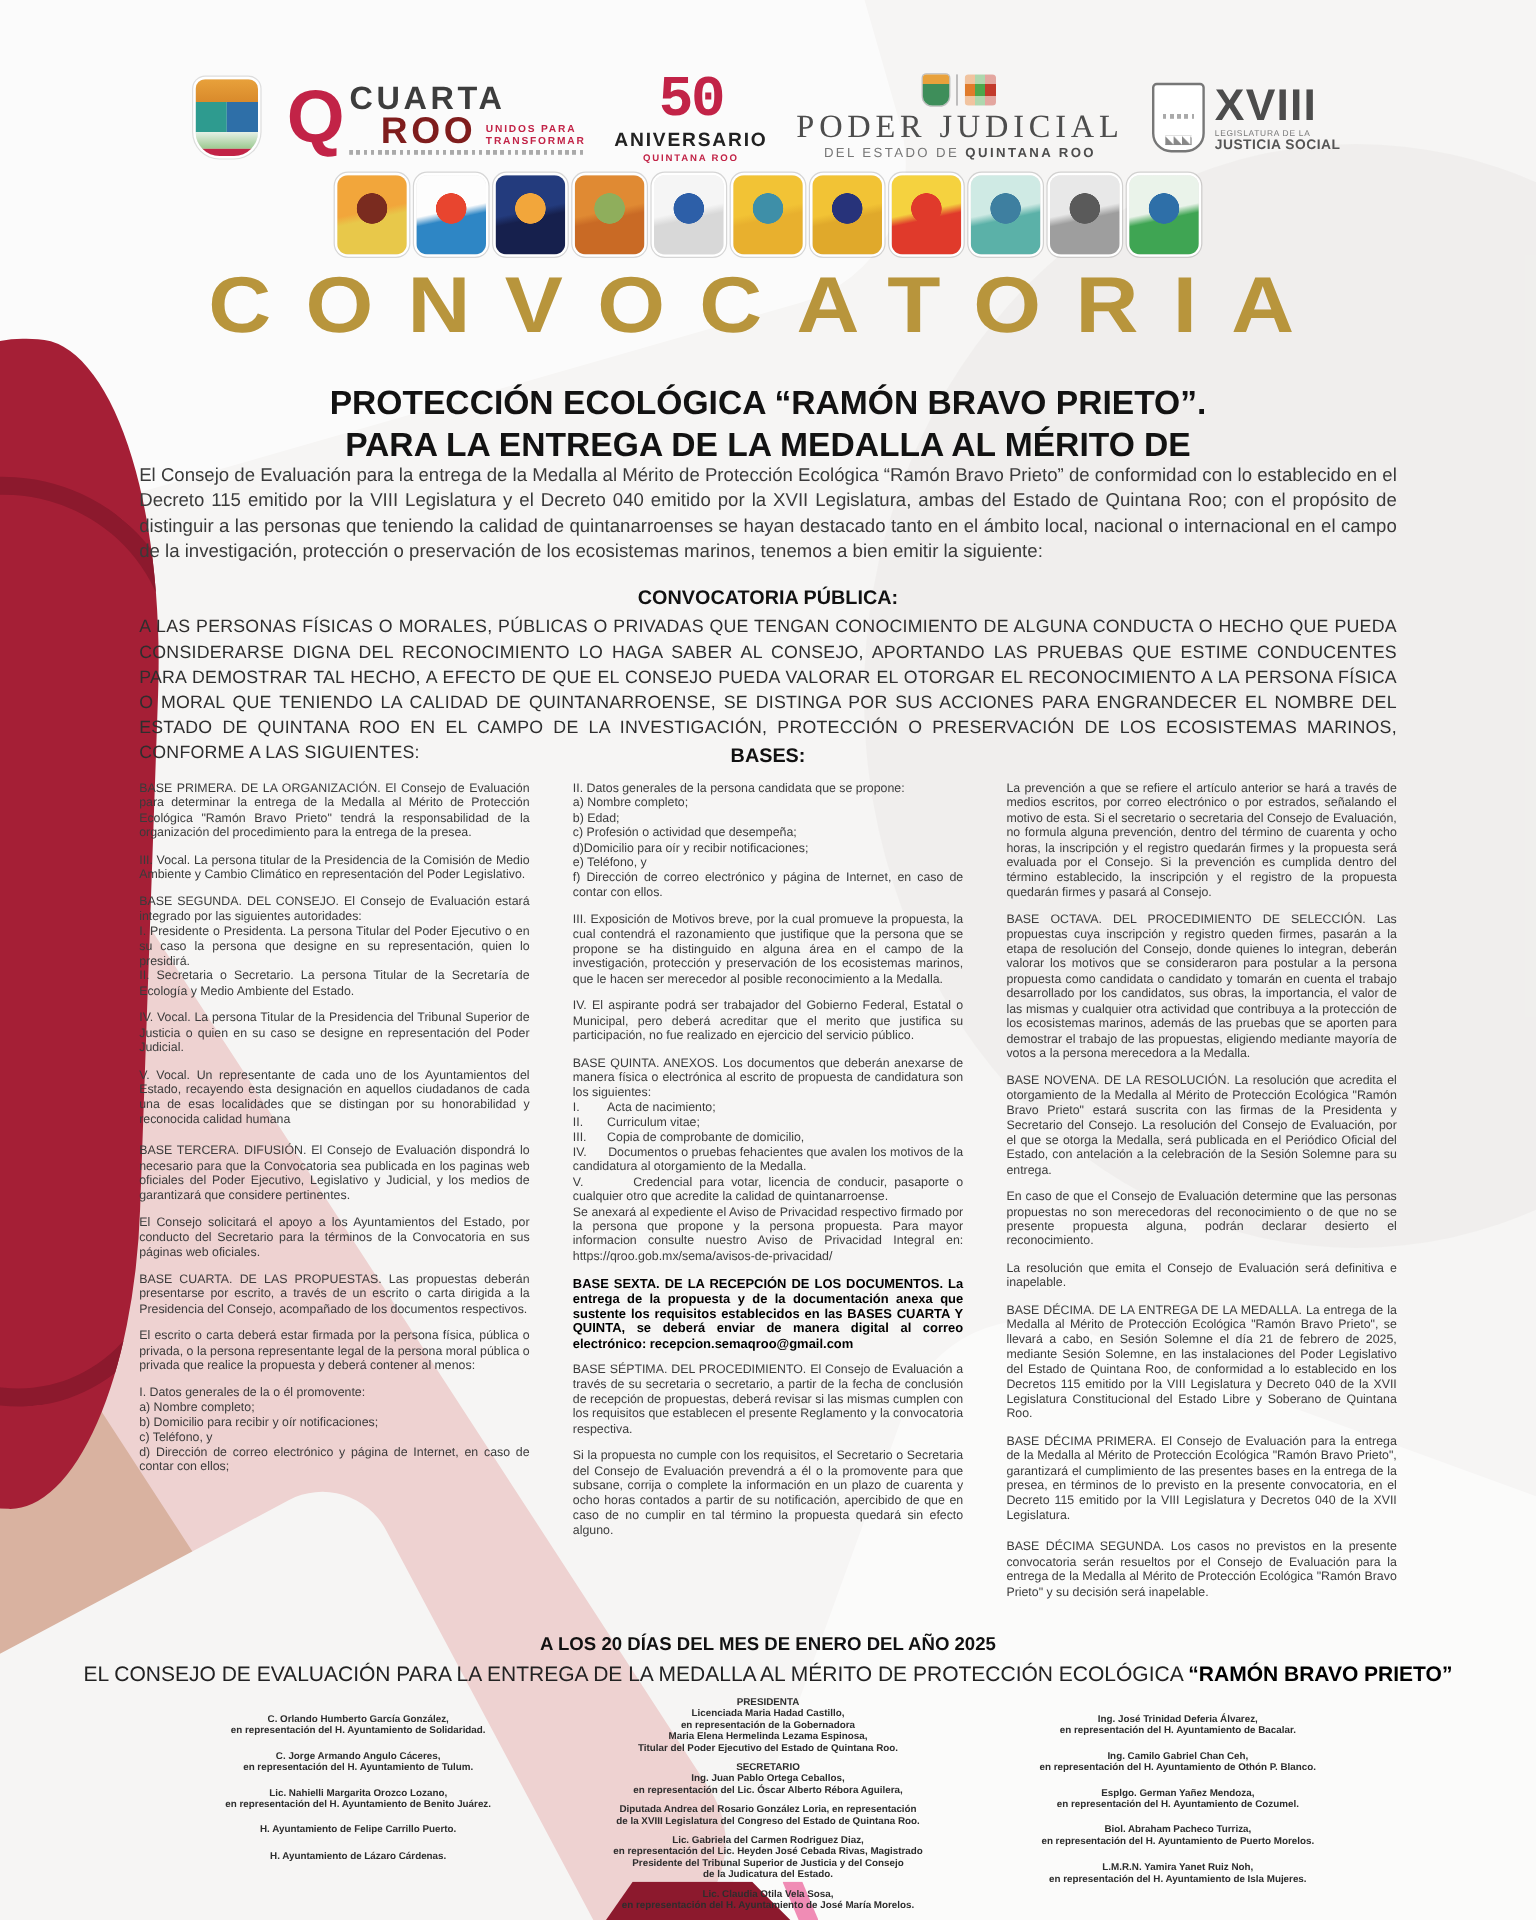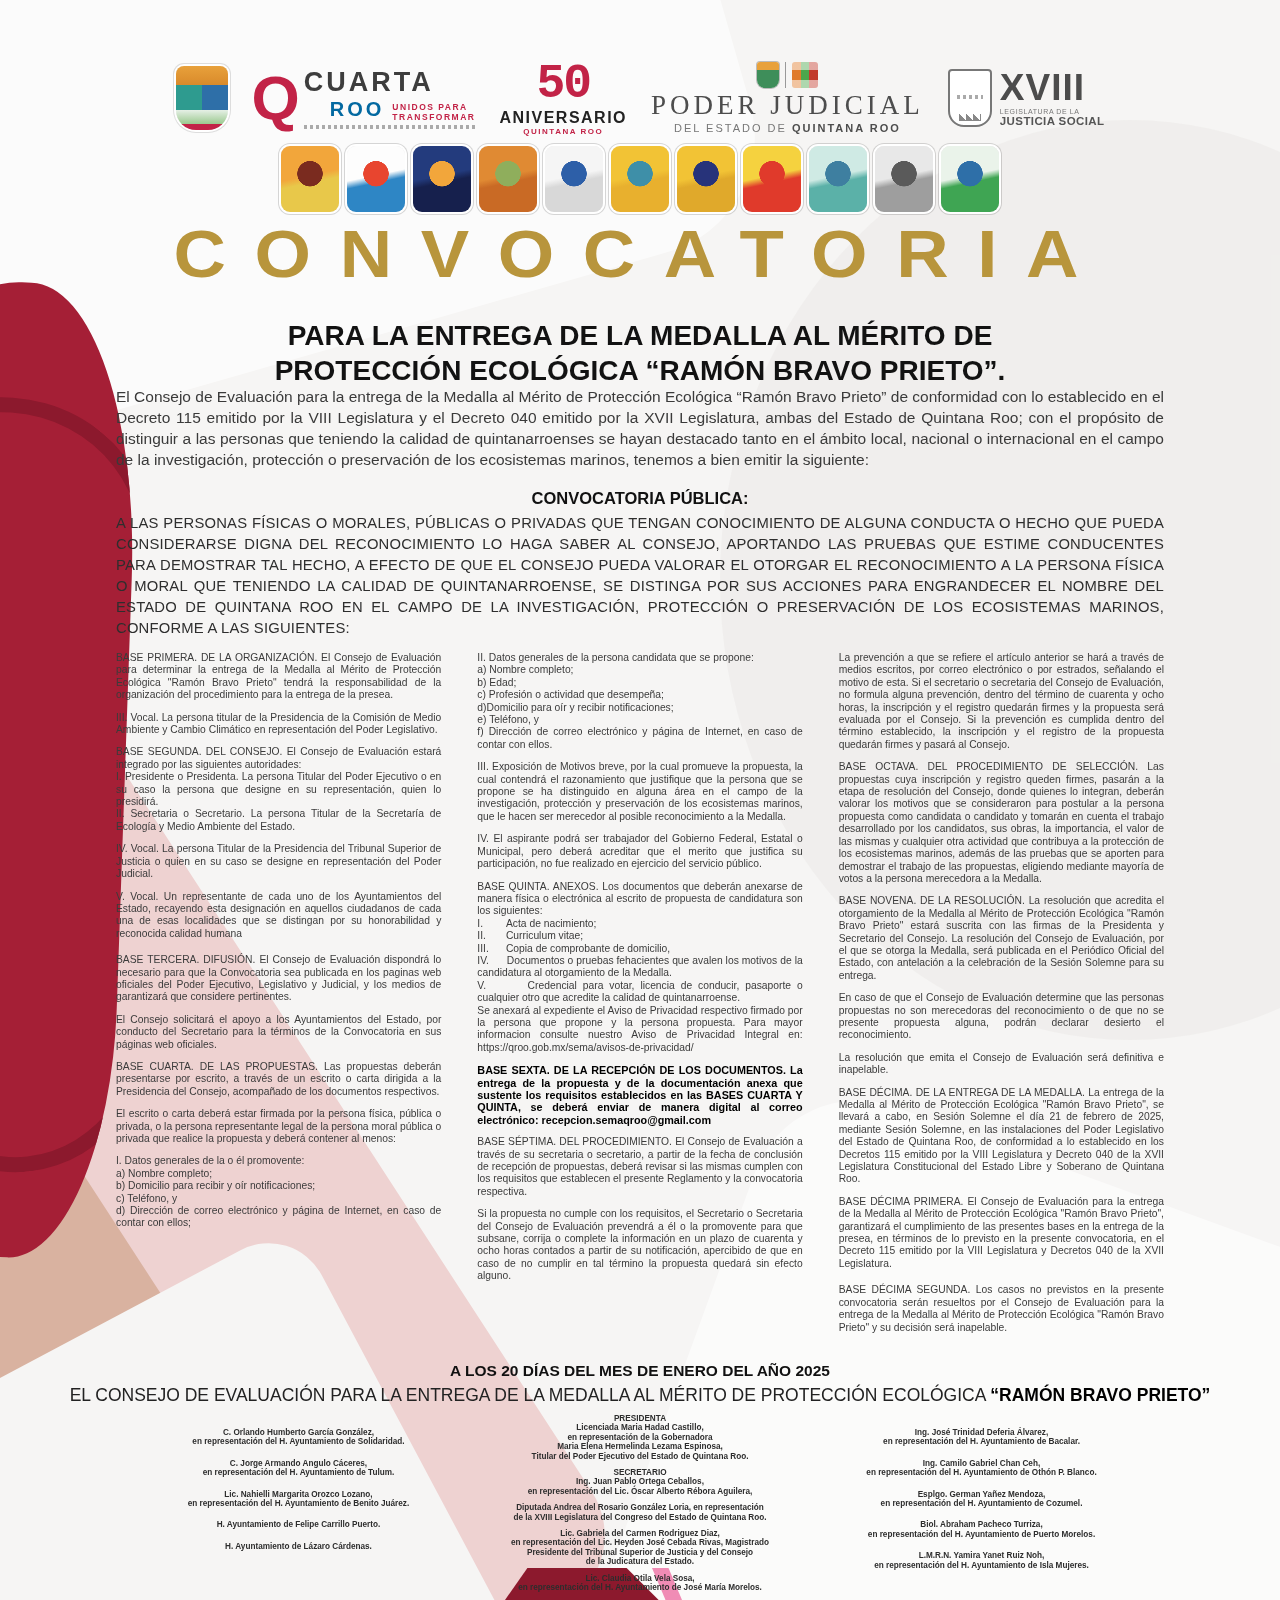--- a/index.html
+++ b/index.html
@@ -49,21 +49,21 @@
   .qr-coat .mid{flex:1;display:flex;}
   .qr-coat .mid .l{flex:1;background:#2E9B8F;}
   .qr-coat .mid .r{flex:1;background:#2E6FA8;}
   .qr-coat .bot{height:22%;background:linear-gradient(180deg,#E6F0E6,#9BC98F);}
   .qr-coat .caption{height:6px;background:#C22347;}
   .qr-wordmark{display:flex;align-items:center;gap:4px;}
   .qr-q{font-size:62px;line-height:54px;font-weight:800;color:#C22347;}
   .qr-stack{display:flex;flex-direction:column;}
   .qr-top{font-size:27px;font-weight:800;color:#3d3d3d;letter-spacing:3px;line-height:28px;}
   .qr-bottomrow{display:flex;align-items:flex-end;gap:8px;}
-  .qr-roo{font-size:20px;font-weight:800;color:#0369a1;letter-spacing:3px;line-height:26px;margin-left:26px;}
+  .qr-roo{font-size:31px;font-weight:800;color:#7f1d1d;letter-spacing:3px;line-height:26px;margin-left:26px;}
   .qr-tag{display:flex;flex-direction:column;font-size:8.5px;font-weight:700;color:#C22347;
        letter-spacing:1.5px;line-height:10px;}
   .tiny-lines{height:4px;background:repeating-linear-gradient(90deg,#aaa 0 3px,transparent 3px 6px);margin-top:3px;}
   .cincuenta{display:flex;flex-direction:column;align-items:center;line-height:1;}
   .c50{font-size:48px;font-weight:800;color:#C22347;letter-spacing:-2px;font-family:Liberation Mono, monospace;}
   .c50-l1{font-size:16px;font-weight:800;color:#222;letter-spacing:1.5px;margin-top:2px;}
   .c50-l2{font-size:8px;font-weight:700;color:#C22347;letter-spacing:1.5px;margin-top:2px;}
   .pj{display:flex;flex-direction:column;align-items:center;}
   .pj-emblems{display:flex;align-items:center;gap:6px;margin-bottom:2px;}
   .pj-e1{width:22px;height:26px;border-radius:3px 3px 8px 8px;
@@ -204,29 +204,30 @@
         <div class="seal" style="background: radial-gradient(circle at 50% 42%, rgb(39, 51, 122) 0px, rgb(39, 51, 122) 26%, rgba(0, 0, 0, 0) 27%), linear-gradient(168deg, rgb(242, 195, 53) 0px, rgb(242, 195, 53) 45%, rgb(224, 169, 43) 55%, rgb(224, 169, 43) 100%);"></div>
         <div class="seal" style="background: radial-gradient(circle at 50% 42%, rgb(224, 58, 43) 0px, rgb(224, 58, 43) 26%, rgba(0, 0, 0, 0) 27%), linear-gradient(168deg, rgb(245, 210, 63) 0px, rgb(245, 210, 63) 45%, rgb(224, 58, 43) 55%, rgb(224, 58, 43) 100%);"></div>
         <div class="seal" style="background: radial-gradient(circle at 50% 42%, rgb(62, 127, 160) 0px, rgb(62, 127, 160) 26%, rgba(0, 0, 0, 0) 27%), linear-gradient(168deg, rgb(207, 234, 228) 0px, rgb(207, 234, 228) 45%, rgb(91, 177, 168) 55%, rgb(91, 177, 168) 100%);"></div>
         <div class="seal" style="background: radial-gradient(circle at 50% 42%, rgb(90, 90, 90) 0px, rgb(90, 90, 90) 26%, rgba(0, 0, 0, 0) 27%), linear-gradient(168deg, rgb(232, 232, 232) 0px, rgb(232, 232, 232) 45%, rgb(158, 158, 158) 55%, rgb(158, 158, 158) 100%);"></div>
         <div class="seal" style="background: radial-gradient(circle at 50% 42%, rgb(46, 111, 168) 0px, rgb(46, 111, 168) 26%, rgba(0, 0, 0, 0) 27%), linear-gradient(168deg, rgb(234, 243, 234) 0px, rgb(234, 243, 234) 45%, rgb(63, 165, 83) 55%, rgb(63, 165, 83) 100%);"></div>
       </div>
 
     <div class="abs main-title"><span>CONVOCATORIA</span></div>
 
     <div class="abs subtitle">
+      <div>PROTECCIÓN ECOLÓGICA “RAMÓN BRAVO PRIETO”.</div>
       <div>PARA LA ENTREGA DE LA MEDALLA AL MÉRITO DE</div>
-      <div>PROTECCIÓN ECOLÓGICA “RAMÓN BRAVO PRIETO”.</div>
     </div>
 
     <div class="abs intro">El Consejo de Evaluación para la entrega de la Medalla al Mérito de Protección Ecológica “Ramón Bravo Prieto” de conformidad con lo establecido en el Decreto 115 emitido por la VIII Legislatura y el Decreto 040 emitido por la XVII Legislatura, ambas del Estado de Quintana Roo; con el propósito de distinguir a las personas que teniendo la calidad de quintanarroenses se hayan destacado tanto en el ámbito local, nacional o internacional en el campo de la investigación, protección o preservación de los ecosistemas marinos, tenemos a bien emitir la siguiente:</div>
 
     <div class="abs pub-heading">CONVOCATORIA PÚBLICA:</div>
     <div class="abs pub-body">A LAS PERSONAS FÍSICAS O MORALES, PÚBLICAS O PRIVADAS QUE TENGAN CONOCIMIENTO DE ALGUNA CONDUCTA O HECHO QUE PUEDA CONSIDERARSE DIGNA DEL RECONOCIMIENTO LO HAGA SABER AL CONSEJO, APORTANDO LAS PRUEBAS QUE ESTIME CONDUCENTES PARA DEMOSTRAR TAL HECHO, A EFECTO DE QUE EL CONSEJO PUEDA VALORAR EL OTORGAR EL RECONOCIMIENTO A LA PERSONA FÍSICA O MORAL QUE TENIENDO LA CALIDAD DE QUINTANARROENSE, SE DISTINGA POR SUS ACCIONES PARA ENGRANDECER EL NOMBRE DEL ESTADO DE QUINTANA ROO EN EL CAMPO DE LA INVESTIGACIÓN, PROTECCIÓN O PRESERVACIÓN DE LOS ECOSISTEMAS MARINOS, CONFORME A LAS SIGUIENTES:</div>
 
+    <div class="abs bases-heading">BASES:</div>
 
     <div class="abs columns">
       <div class="col">
           <p>BASE PRIMERA. DE LA ORGANIZACIÓN.  El Consejo de Evaluación para determinar la entrega de la Medalla al Mérito de Protección Ecológica "Ramón Bravo Prieto" tendrá la responsabilidad de la organización del procedimiento para la entrega de la presea.</p>
           <p>III. Vocal. La persona titular de la Presidencia de la Comisión de Medio Ambiente y Cambio Climático en representación del Poder Legislativo.</p>
           <p>BASE SEGUNDA. DEL CONSEJO. El Consejo de Evaluación estará integrado por las siguientes autoridades:<br>I. Presidente o Presidenta. La persona Titular del Poder Ejecutivo o en su caso la persona que designe en su representación, quien lo presidirá.<br>II. Secretaria o Secretario. La persona Titular de la Secretaría de Ecología y Medio Ambiente del Estado.</p>
           <p>IV. Vocal. La persona Titular de la Presidencia del Tribunal Superior de Justicia o quien en su caso se designe en representación del Poder Judicial.</p>
           <p>V. Vocal. Un representante de cada uno de los Ayuntamientos del Estado, recayendo esta designación en aquellos ciudadanos de cada una de esas localidades que se distingan por su honorabilidad y reconocida calidad humana</p>
           <p class="gap">BASE TERCERA. DIFUSIÓN. El Consejo de Evaluación dispondrá lo necesario para que la Convocatoria sea publicada en los paginas web oficiales del Poder Ejecutivo, Legislativo y Judicial, y los medios de garantizará que considere pertinentes.</p>
           <p>El Consejo solicitará el apoyo a los Ayuntamientos del Estado, por conducto del Secretario para la términos de la Convocatoria en sus páginas web oficiales.</p>

